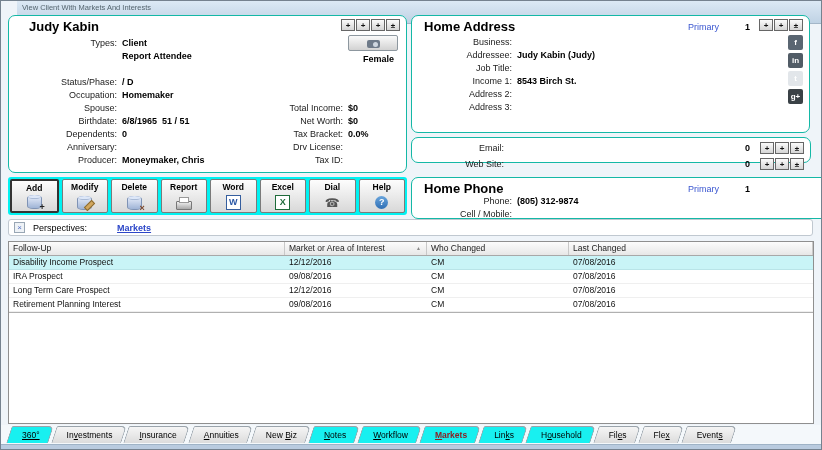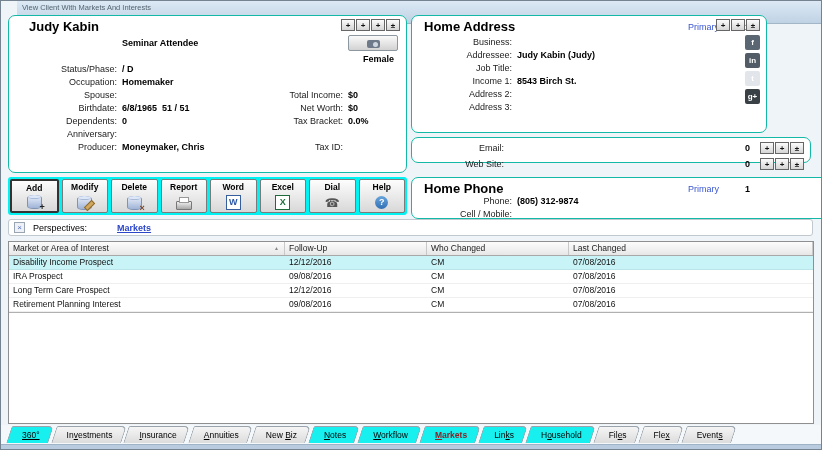--- a/index.html
+++ b/index.html
@@ -15,21 +15,21 @@
   .cam-body::after{content:"";position:absolute;right:2px;top:1.5px;width:5px;height:5px;border-radius:50%;background:#cfd7e0;}
   .female{position:absolute;right:12px;top:38px;font-size:9px;font-weight:bold;}
   .fields{position:absolute;left:4px;right:4px;}
   #clientFields{top:21px;}
   .frow{position:relative;height:13px;line-height:13px;font-size:9px;white-space:nowrap;}
   .spacer{height:13px;}
   .flabel{display:inline-block;width:104px;text-align:right;padding-right:5px;color:#222;vertical-align:top;}
   .fval{font-weight:bold;color:#000;white-space:pre;}
   .rpair{position:absolute;left:206px;top:0;}
   .rlabel{display:inline-block;width:124px;text-align:right;padding-right:5px;color:#222;}
-  #addressPanel{left:410px;top:14px;width:356px;height:118px;}
+  #addressPanel{left:410px;top:14px;width:399px;height:118px;}
   .panel-title{position:absolute;left:12px;top:3px;font-size:13px;font-weight:bold;}
   .primary{position:absolute;left:276px;top:6px;font-size:9px;color:#3b57d0;}
   .pcount{position:absolute;left:333px;top:6px;font-size:9px;font-weight:bold;}
   #addressFields{top:20px;}
   .alabel{display:inline-block;width:96px;text-align:right;padding-right:5px;color:#222;vertical-align:top;}
   .social-col{position:absolute;right:6px;top:19px;display:flex;flex-direction:column;gap:3px;align-items:flex-end;}
   .social{width:15px;height:15px;border-radius:2px;font-size:8px;font-weight:bold;text-align:center;line-height:15px;border:0;padding:0;font-family:"Liberation Sans",sans-serif;}
   #contactPanel{left:410px;top:136px;width:400px;height:26px;}
   .crow{position:relative;height:16px;line-height:16px;font-size:9px;}
   .crow .cnav{position:absolute;right:6px;top:2px;display:flex;gap:1px;}
@@ -85,28 +85,29 @@
         <button class="navbtn">+</button>
         <button class="navbtn">+</button>
         <button class="navbtn">+</button>
         <button class="navbtn">±</button>
       </div>
     <button class="camera-btn">
         <span class="cam-body"></span>
       </button>
     <div class="female">Female</div>
     <div class="fields" id="clientFields">
-        <div class="frow"><span class="flabel"></span><span class="fval">Seminar Attendee</span></div>
+        <div class="frow"><span class="flabel">Types:</span><span class="fval">Client</span></div>
+        <div class="frow"><span class="flabel"></span><span class="fval">Report Attendee</span></div>
         <div class="spacer"></div>
         <div class="frow"><span class="flabel">Status/Phase:</span><span class="fval">/ D</span></div>
         <div class="frow"><span class="flabel">Occupation:</span><span class="fval">Homemaker</span></div>
         <div class="frow"><span class="flabel">Spouse:</span><span class="fval"></span><span class="rpair"><span class="rlabel">Total Income:</span><span class="fval">$0</span></span></div>
         <div class="frow"><span class="flabel">Birthdate:</span><span class="fval">6/8/1965  51 / 51</span><span class="rpair"><span class="rlabel">Net Worth:</span><span class="fval">$0</span></span></div>
         <div class="frow"><span class="flabel">Dependents:</span><span class="fval">0</span><span class="rpair"><span class="rlabel">Tax Bracket:</span><span class="fval">0.0%</span></span></div>
-        <div class="frow"><span class="flabel">Anniversary:</span><span class="fval"></span></div>
+        <div class="frow"><span class="flabel">Anniversary:</span><span class="fval"></span><span class="rpair"><span class="rlabel">Drv License:</span><span class="fval"></span></span></div>
         <div class="frow"><span class="flabel">Producer:</span><span class="fval">Moneymaker, Chris</span><span class="rpair"><span class="rlabel">Tax ID:</span><span class="fval"></span></span></div>
       </div>
   </div>
 
   <div class="panel" id="addressPanel">
     <div class="panel-title">Home Address</div>
     <div class="primary">Primary</div>
     <div class="pcount">1</div>
     <div class="navgroup">
         <button class="navbtn">+</button>
@@ -215,22 +216,22 @@
     </div>
 
   <div id="perspBar">
     <button class="persp-icon">×</button>
     <span>Perspectives:</span>
     <span class="persp-link">Markets</span>
   </div>
 
   <div id="tableBox">
     <div class="thead" id="tableHead">
+        <div class="hcell">Follow-Up</div>
         <div class="hcell">Market or Area of Interest<span class="sort-arrow">▲</span></div>
-        <div class="hcell">Follow-Up</div>
         <div class="hcell">Who Changed</div>
         <div class="hcell">Last Changed</div>
       </div>
     <div id="tableRows">
         <div class="trow selected">
           <div class="tcell">Disability Income Prospect</div>
           <div class="tcell">12/12/2016</div>
           <div class="tcell">CM</div>
           <div class="tcell">07/08/2016</div>
         </div>

